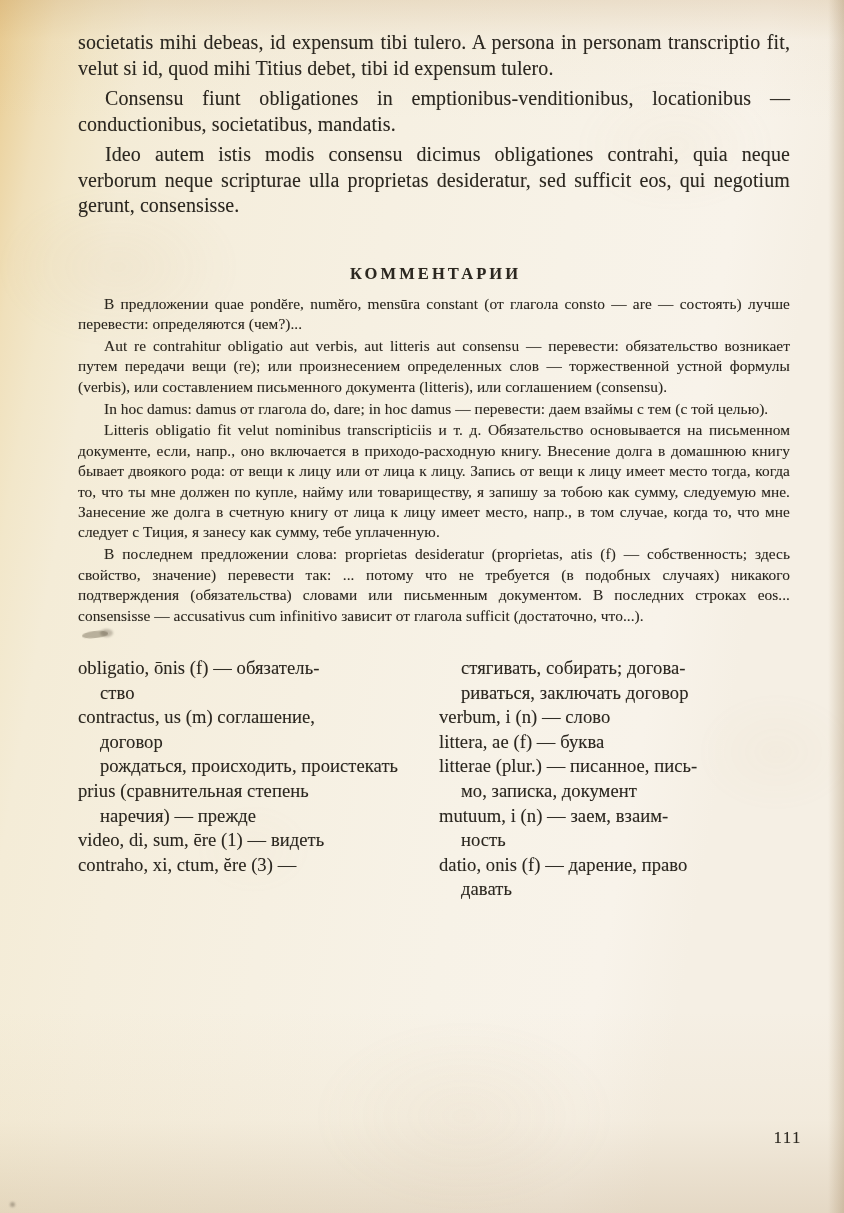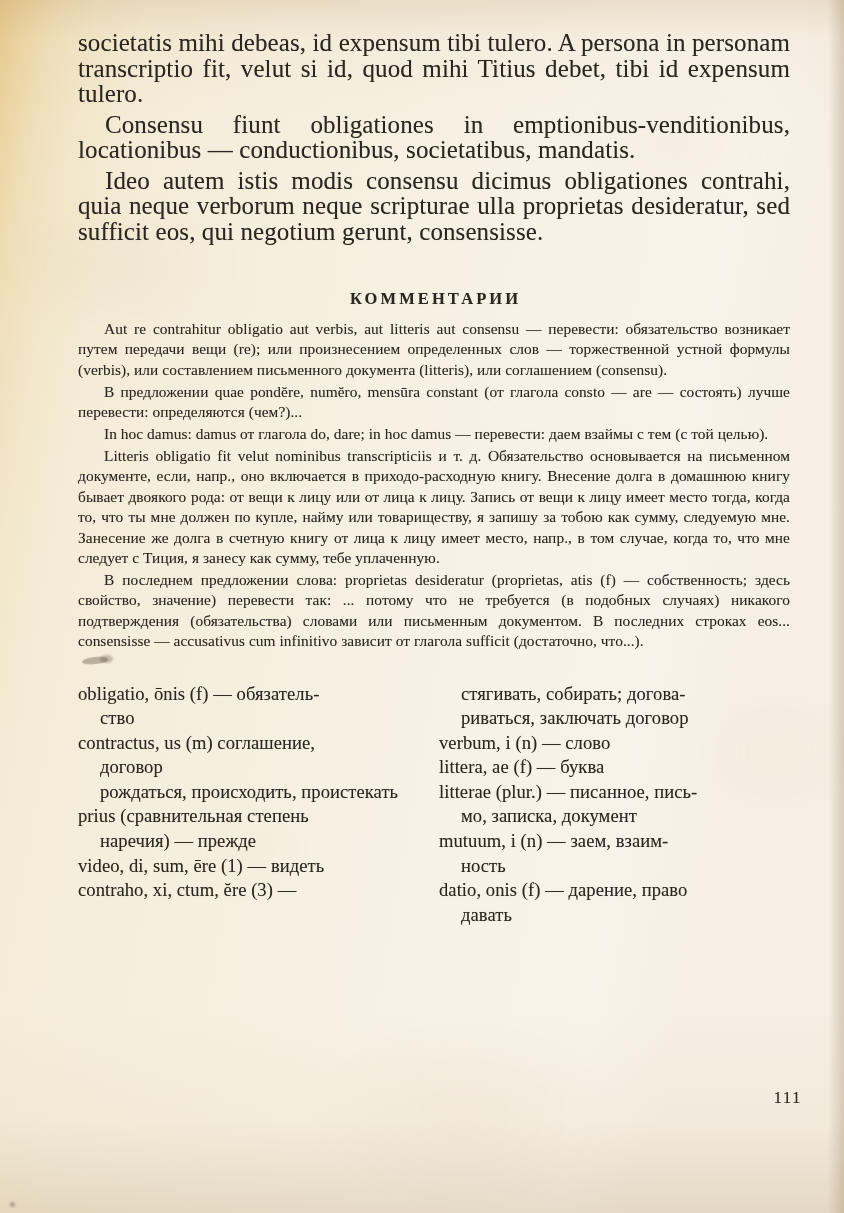--- a/index.html
+++ b/index.html
@@ -65,21 +65,21 @@
     pointer-events: none;
   }
   .content {
     position: absolute;
     left: 78px;
     top: 30px;
     width: 712px;
   }
 
   
-  .latin-block { font-size: 25px; line-height: 25.5px; }
+  .latin-block { font-size: 20px; line-height: 25.5px; }
   .latin-block p {
     margin: 0 0 0 0;
     text-align: justify;
     text-align-last: left;
     letter-spacing: 0.1px;
   }
   .latin-block p.indent { text-indent: 27px; }
   .latin-block p + p { margin-top: 5px; }
 
   
@@ -148,21 +148,21 @@
   }
   .gloss-entry.cont {
     padding-left: 22px;
     text-indent: 0;
   }
 
   
   .page-number {
     position: absolute;
     right: 42px;
-    top: 1088px;
+    top: 1128px;
     font-size: 17px;
     letter-spacing: 1.4px;
   }
 
   .ink {
     filter: blur(0.16px);
     text-shadow: 0 0 0.7px rgba(50,42,30,0.30);
   }
   .scan-bottom-mark {
     position: absolute;
@@ -187,22 +187,22 @@
 
     <div class="latin-block">
       <p>societatis mihi debeas, id expensum tibi tulero. A persona in personam transcriptio fit, velut si id, quod mihi Titius debet, tibi id expensum tulero.</p>
       <p class="indent">Consensu fiunt obligationes in emptionibus-venditionibus, locationibus — conductionibus, societatibus, mandatis.</p>
       <p class="indent">Ideo autem istis modis consensu dicimus obligationes contrahi, quia neque verborum neque scripturae ulla proprietas desideratur, sed sufficit eos, qui negotium gerunt, consensisse.</p>
     </div>
 
     <h2 class="section-heading">КОММЕНТАРИИ</h2>
 
     <div class="commentary">
+      <p>В предложении quae pondĕre, numĕro, mensūra constant (от глагола consto — are — состоять) лучше перевести: определяются (чем?)...</p>
       <p>Aut re contrahitur obligatio aut verbis, aut litteris aut consensu — перевести: обязательство возникает путем передачи вещи (re); или произнесением определенных слов — торжественной устной формулы (verbis), или составлением письменного документа (litteris), или соглашением (consensu).</p>
-      <p>В предложении quae pondĕre, numĕro, mensūra constant (от глагола consto — are — состоять) лучше перевести: определяются (чем?)...</p>
       <p>In hoc damus: damus от глагола do, dare; in hoc damus — перевести: даем взаймы с тем (с той целью).</p>
       <p>Litteris obligatio fit velut nominibus transcripticiis и т. д. Обязательство основывается на письменном документе, если, напр., оно включается в приходо-расходную книгу. Внесение долга в домашнюю книгу бывает двоякого рода: от вещи к лицу или от лица к лицу. Запись от вещи к лицу имеет место тогда, когда то, что ты мне должен по купле, найму или товариществу, я запишу за тобою как сумму, следуемую мне. Занесение же долга в счетную книгу от лица к лицу имеет место, напр., в том случае, когда то, что мне следует с Тиция, я занесу как сумму, тебе уплаченную.</p>
       <p>В последнем предложении слова: proprietas desideratur (proprietas, atis (f) — собственность; здесь свойство, значение) перевести так: ... потому что не требуется (в подобных случаях) никакого подтверждения (обязательства) словами или письменным документом. В последних строках eos... consensisse — accusativus cum infinitivo зависит от глагола sufficit (достаточно, что...).</p>
     </div>
 
     <div class="smudge"></div>
 
     <div class="glossary">
 
       <div class="glossary-col">

